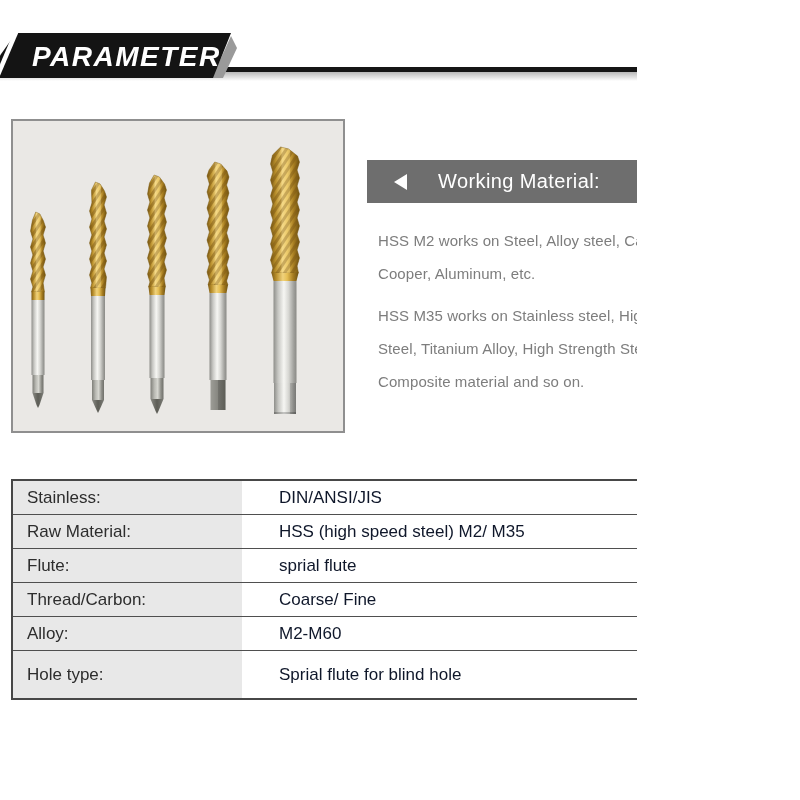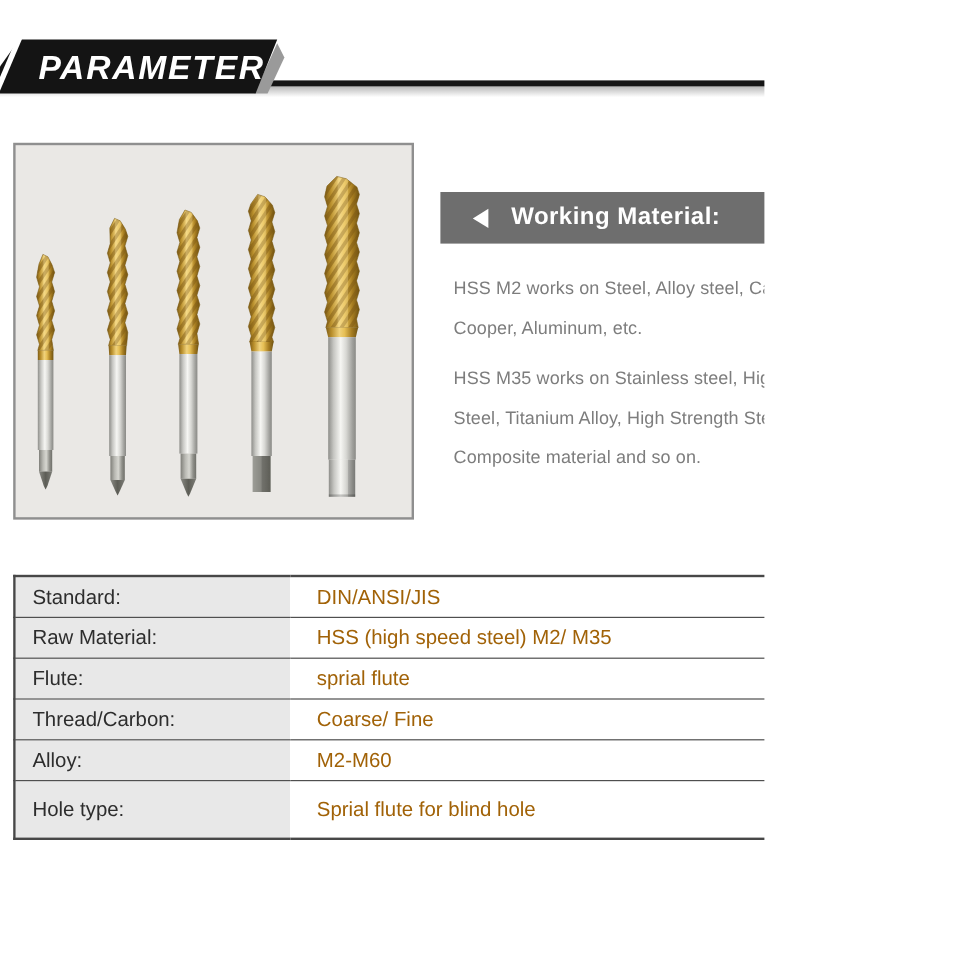--- a/index.html
+++ b/index.html
@@ -23,41 +23,41 @@
   .wm-header{
     position:absolute;left:367px;top:160px;width:278px;height:43px;
     background:#6e6e6e;display:flex;align-items:center;box-sizing:border-box;
     padding-left:27px;
   }
   .tri-left{
     width:0;height:0;flex:0 0 auto;
     border-top:8px solid transparent;border-bottom:8px solid transparent;
     border-right:13px solid #ffffff;margin-right:15px;
   }
-  .wm-title{color:#ffffff;font-size:20px;font-weight:bold;margin:4px;letter-spacing:.4px;}
+  .wm-title{color:#ffffff;font-size:20px;font-weight:normal;margin:16px;letter-spacing:.4px;}
   .wm-text{
     position:absolute;left:378px;top:224px;width:430px;
     color:#7d7d7d;font-size:15px;line-height:33px;letter-spacing:.1px;
   }
   .wm-text p{margin:0 0 9px 0;}
   
   .spec-table{
     position:absolute;left:11px;top:479px;width:732px;
     border-collapse:collapse;font-size:17px;table-layout:fixed;
     border:2px solid #474747;
   }
   .spec-table td{
     border-top:1.5px solid #4f4f4f;height:33px;line-height:22px;
     vertical-align:middle;overflow:hidden;
   }
   .spec-table tr:first-child td{border-top:none;}
   .spec-table td.label{
     width:209px;background:#e8e8e8;color:#2d2d2d;padding:0 6px 0 14px;
   }
-  .spec-table td.value{color:#a16207;padding:0 45px 0 22px;}
+  .spec-table td.value{color:#0f172a;padding:0 45px 0 37px;}
   .spec-table tr:last-child td{vertical-align:top;padding-top:6px;padding-bottom:6px;line-height:35px;}
 </style>
 </head>
 <body>
 
 <div class="page">
 
   <svg class="banner-svg" width="800" height="100" viewBox="0 0 800 100">
     <defs>
       <linearGradient id="lineShade" x1="0" y1="0" x2="0" y2="1">
@@ -254,21 +254,21 @@
     </div>
     <div class="wm-text">
       <p>HSS M2 works on Steel, Alloy steel, Carbon steel, Cast iron, Cooper, Aluminum, etc.</p>
       <p>HSS M35 works on Stainless steel, High temperature Alloy Steel, Titanium Alloy, High Strength Steel, Carbon Fiber Composite material and so on.</p>
     </div>
   </section>
 
   <table class="spec-table">
     <tbody>
       <tr>
-        <td class="label">Standard:</td>
+        <td class="label">Stainless:</td>
         <td class="value">DIN/ANSI/JIS</td>
       </tr>
       <tr>
         <td class="label">Raw Material:</td>
         <td class="value">HSS (high speed steel) M2/ M35</td>
       </tr>
       <tr>
         <td class="label">Flute:</td>
         <td class="value">sprial flute</td>
       </tr>

